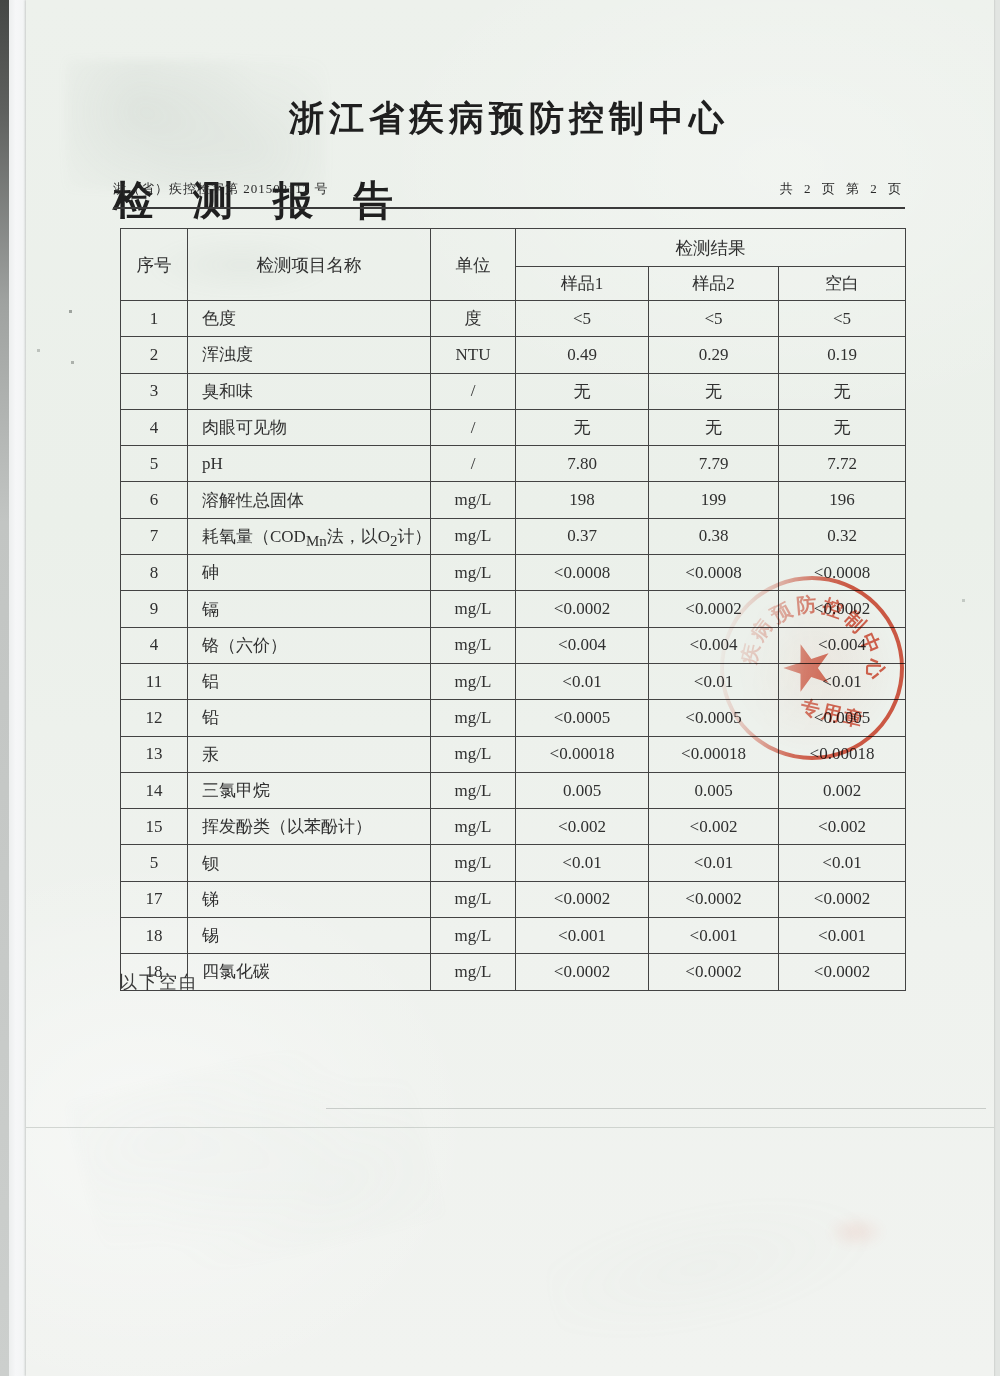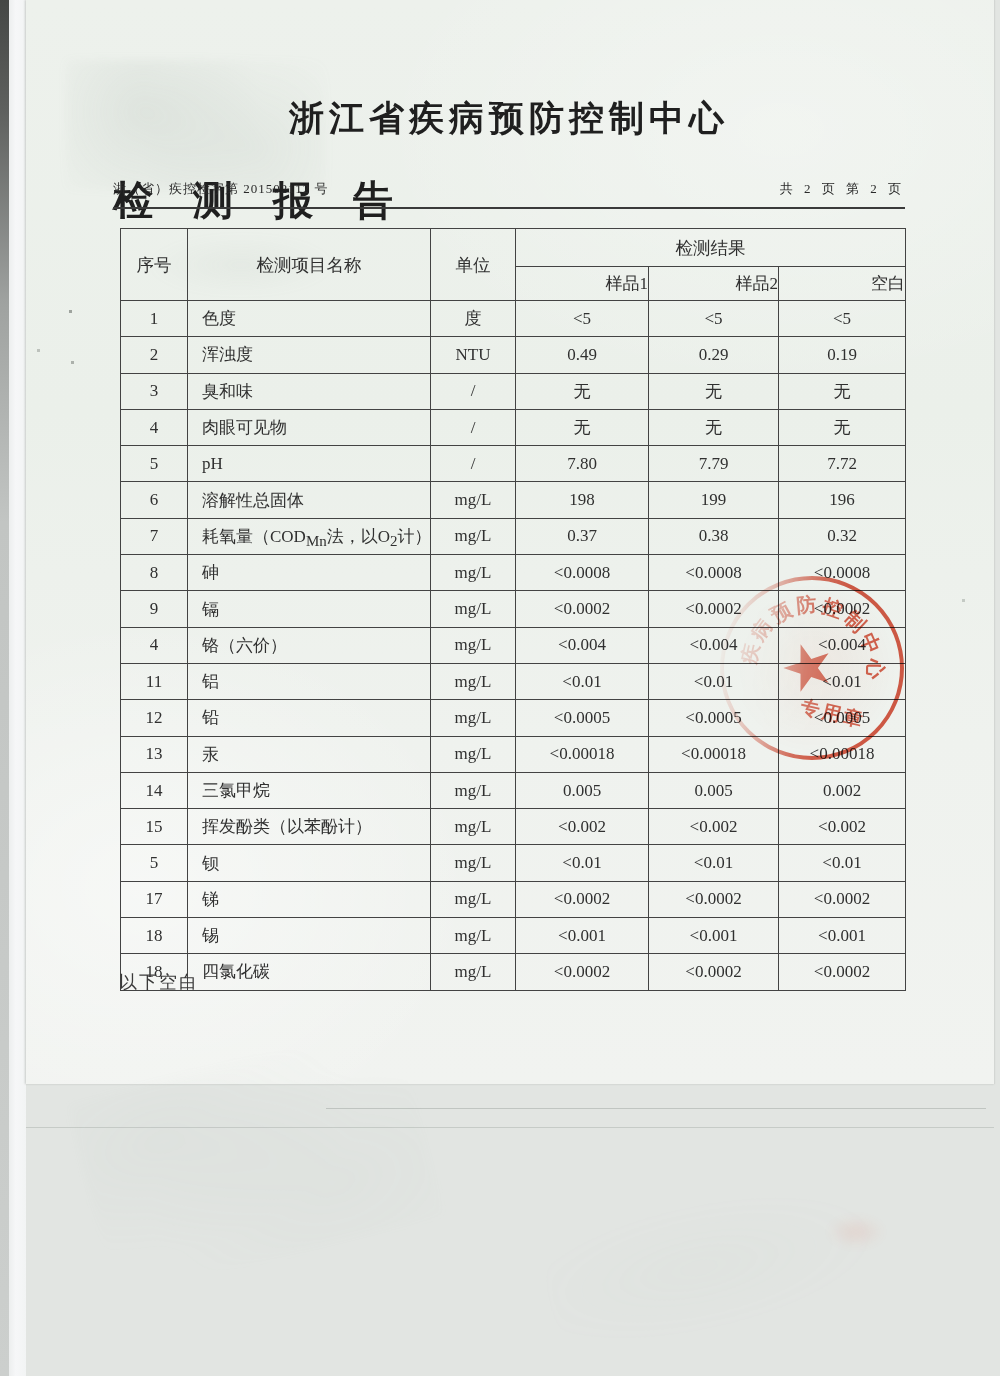--- a/index.html
+++ b/index.html
@@ -14,21 +14,21 @@
   
   .edge-dark{
     position:absolute;left:0;top:0;width:9px;height:1376px;
     background:linear-gradient(180deg,#454745 0%,#5e605e 8%,#9fa2a0 22%,#c2c5c3 38%,#c7cac8 70%,#cccfcd 100%);
   }
   .edge-gutter{
     position:absolute;left:9px;top:0;width:17px;height:1376px;
     background:linear-gradient(90deg,#eceeee 0%,#f6f7f8 40%,#f2f4f4 100%);
   }
   .paper{
-    position:absolute;left:26px;top:0;width:968px;height:1084px;
+    position:absolute;left:26px;top:0;width:968px;height:1376px;
     background:
       radial-gradient(ellipse 600px 380px at 78% 12%, rgba(255,255,255,0.28), rgba(255,255,255,0) 70%),
       radial-gradient(ellipse 520px 420px at 12% 82%, rgba(255,255,255,0.45), rgba(255,255,255,0) 65%),
       linear-gradient(180deg,#edf1ec 0%,#ebf0ea 38%,#eff2ee 68%,#f1f3f0 100%);
     border-right:1px solid #d3d6d3;
     box-shadow:-1px 0 2px rgba(120,125,120,0.35);
   }
   
   .ghost{position:absolute;pointer-events:none;filter:blur(5px);}
   .g1{left:40px;top:60px;width:260px;height:130px;opacity:.55;
@@ -72,21 +72,21 @@
     position:absolute;left:94px;top:228px;width:785px;height:741px;
     border-collapse:collapse;table-layout:fixed;
     font-size:17px;color:#303030;padding-left:28px;
   }
   table.results th,table.results td{
     border:1.5px solid #434343;
     font-weight:400;text-align:center;vertical-align:middle;
     padding:0;overflow:hidden;white-space:nowrap;
   }
   table.results thead tr.h1 th{height:37px;font-size:17.5px;}
-  table.results thead tr.h2 th{height:33px;text-align:right;}
+  table.results thead tr.h2 th{height:33px;}
   table.results tbody td{height:35.3px;}
   table.results td.nm{text-align:left;padding-left:14px;margin-top:12px;}
   table.results sub{font-size:15px;line-height:0;}
   .col-no{width:67px;}.col-item{width:243px;}.col-unit{width:85px;}
   .col-s1{width:133px;}.col-s2{width:130px;}.col-bl{width:127px;}
   .blank-note{position:absolute;left:93px;top:970px;font-size:18px;letter-spacing:2px;color:#3a3a3a;}
   
   .stamp{
     position:absolute;left:686px;top:568px;width:200px;height:200px;
     mix-blend-mode:multiply;filter:blur(0.5px);

